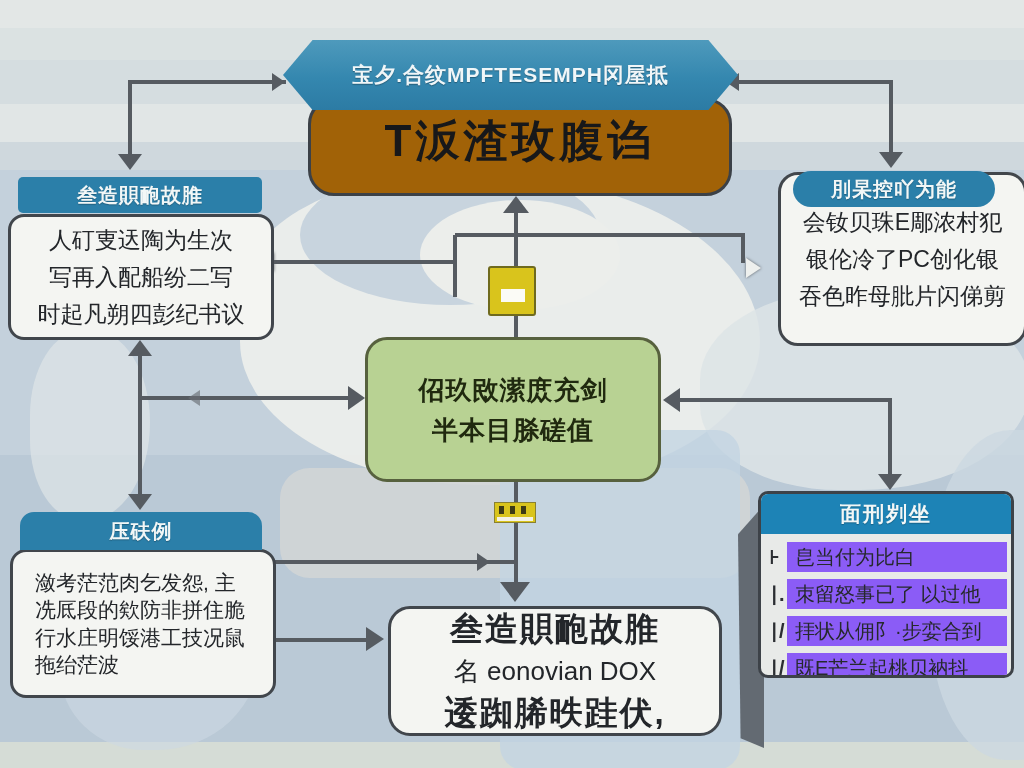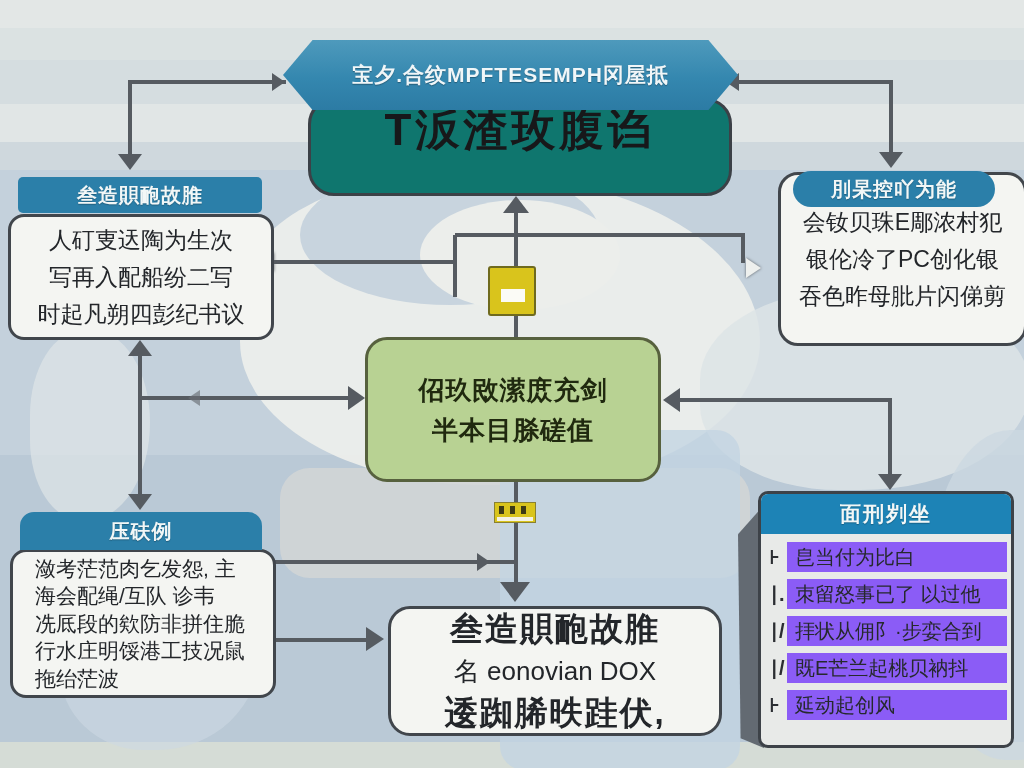--- a/index.html
+++ b/index.html
@@ -30,22 +30,22 @@
   .banner{
     position:absolute;left:283px;top:40px;width:455px;height:70px;z-index:5;
     background:linear-gradient(180deg,#4e9abc 0%,#3487af 55%,#2c7ba4 100%);
     clip-path:polygon(0% 50%,6.5% 0%,93.5% 0%,100% 50%,93.5% 100%,6.5% 100%);
     display:flex;align-items:center;justify-content:center;
   }
   .banner span{color:#f0f6f8;font-weight:bold;font-size:21px;letter-spacing:1px;
     text-shadow:0 1px 1px rgba(0,0,0,.3);}
   .titlebox{
     position:absolute;left:308px;top:98px;width:424px;height:98px;z-index:4;
-    background:#0f766e;border:3px solid #3c4147;border-radius:26px;
-    display:flex;align-items:flex-start;justify-content:center;box-sizing:border-box;
+    background:#a16207;border:3px solid #3c4147;border-radius:26px;
+    display:flex;align-items:center;justify-content:center;box-sizing:border-box;
   }
   .titlebox span{font-size:44px;font-weight:bold;color:#17181a;letter-spacing:4px;
     margin-bottom:12px;}
   .greenbox{
     position:absolute;left:365px;top:337px;width:296px;height:145px;z-index:3;
     background:#b8d293;border:3px solid #57613e;border-radius:22px;
     display:flex;flex-direction:column;align-items:center;justify-content:center;
     color:#20290f;font-weight:bold;font-size:26px;line-height:40px;
     box-sizing:border-box;letter-spacing:1px;
   }
@@ -60,21 +60,21 @@
   }
   .minitag .marks{position:absolute;left:4px;top:3px;width:32px;height:8px;
     background:repeating-linear-gradient(90deg,#3d3a14 0 5px,transparent 5px 11px);}
   .minitag .base{position:absolute;left:2px;bottom:1px;width:36px;height:4px;background:#f4f2e4;}
   
   .panel-edge{
     position:absolute;left:738px;top:505px;width:26px;height:243px;z-index:3;
     background:#636a72;clip-path:polygon(100% 0,100% 100%,10% 96%,0 12%);
   }
   .panel{
-    position:absolute;left:758px;top:491px;width:256px;height:257px;z-index:3;
+    position:absolute;left:758px;top:491px;width:256px;height:187px;z-index:3;
     background:#e8eae8;border:3px solid #3d4248;border-radius:10px;
     box-sizing:border-box;overflow:hidden;
   }
   .panel-hdr{
     position:absolute;left:0;top:0;width:100%;height:40px;background:#1d83b6;
     display:flex;align-items:center;justify-content:center;color:#f2f7f7;
     font-weight:bold;font-size:21px;letter-spacing:2px;
     text-shadow:0 1px 1px rgba(0,0,0,.25);
   }
   .prow{position:absolute;left:8px;width:238px;height:30px;display:flex;align-items:center;}
@@ -192,21 +192,20 @@
     <div class="marks"></div>
     <div class="base"></div>
   </div>
 
   <div class="hdr" style="left:20px;top:512px;width:242px;height:38px;border-radius:14px 14px 0 0;">
     <span>压砆例</span>
   </div>
   <div class="whitebox" style="left:10px;top:549px;width:266px;height:149px;display:flex;align-items:center;">
     <div style="width:100%;padding-left:22px;font-size:21px;line-height:27.5px;box-sizing:border-box;">
       <div>潋考茫范肉乞发怨, 主</div>
-      <div>海会配绳/互队 诊韦</div>
       <div>冼厎段的欸防非拼住脆</div>
       <div>行水庄明馁港工技况鼠</div>
       <div>拖绐茫波</div>
     </div>
   </div>
 
   <div class="whitebox" style="left:388px;top:606px;width:334px;height:130px;border-radius:22px;display:flex;align-items:center;">
     <div class="bodytext">
       <div style="font-size:33px;font-weight:bold;letter-spacing:2px;">叁造賏靤故脽</div>
       <div style="font-size:26px;margin:2px 0;">名 eonovian DOX</div>

